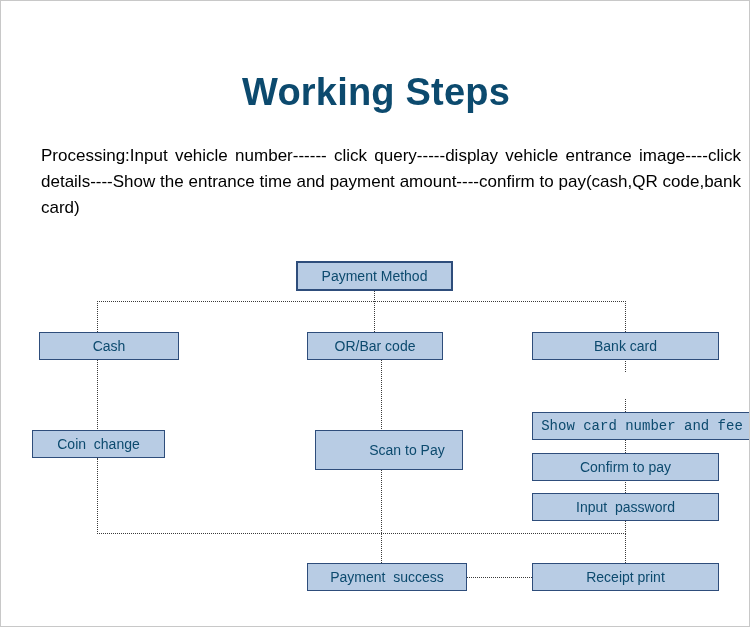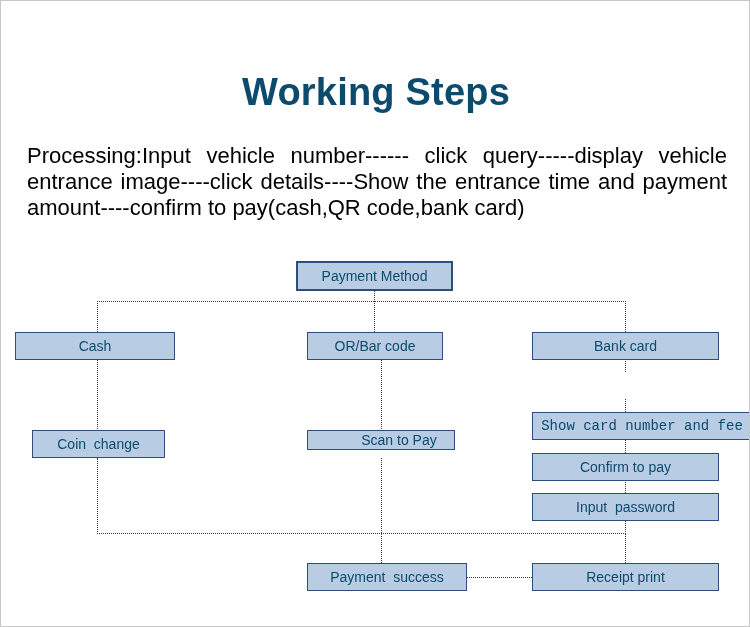--- a/index.html
+++ b/index.html
@@ -28,25 +28,25 @@
     text-align: center;
     font-family: "Liberation Sans", sans-serif;
     font-size: 38px;
     font-weight: bold;
     letter-spacing: 0.2px;
     color: #0c4a6e;
     line-height: 1.05;
   }
   #processing-paragraph {
     position: absolute;
-    left: 26px;
+    left: 40px;
     top: 142px;
     width: 700px;
     font-family: "Liberation Sans", sans-serif;
-    font-size: 22px;
+    font-size: 17px;
     line-height: 26px;
     text-align: justify;
     text-justify: inter-word;
     color: #000000;
     white-space: pre-wrap;
   }
 
   
   #flow {
     position: absolute;
@@ -119,27 +119,27 @@
     <div class="conn v" style="left:624px; top:520px; height:13px;"></div>
 
     <div class="conn h" style="left:96px; top:532px; width:529px;"></div>
 
     <div class="conn v" style="left:624px; top:532px; height:30px;"></div>
 
     <div class="conn h" style="left:466px; top:576px; width:65px;"></div>
 
     <div class="node root" style="left:295px; top:260px; width:157px; height:30px;">Payment Method</div>
 
-    <div class="node" style="left:14px; top:331px; width:160px; height:28px;">Cash</div>
+    <div class="node" style="left:38px; top:331px; width:140px; height:28px;">Cash</div>
 
     <div class="node" style="left:31px; top:429px; width:133px; height:28px;">Coin  change</div>
 
     <div class="node" style="left:306px; top:331px; width:136px; height:28px;">OR/Bar code</div>
 
-    <div class="node" style="left:306px; top:429px; width:148px; height:20px;padding-left:36px;">Scan to Pay</div>
+    <div class="node" style="left:314px; top:429px; width:148px; height:40px;padding-left:36px;">Scan to Pay</div>
 
     <div class="node" style="left:531px; top:331px; width:187px; height:28px;">Bank card</div>
 
 
     <div class="node" style="left:531px; top:411px; width:220px; height:28px;font-family:Liberation Mono, monospace;">Show card number and fee</div>
 
     <div class="node" style="left:531px; top:452px; width:187px; height:28px;">Confirm to pay</div>
 
     <div class="node" style="left:306px; top:562px; width:160px; height:28px;">Payment  success</div>
 

